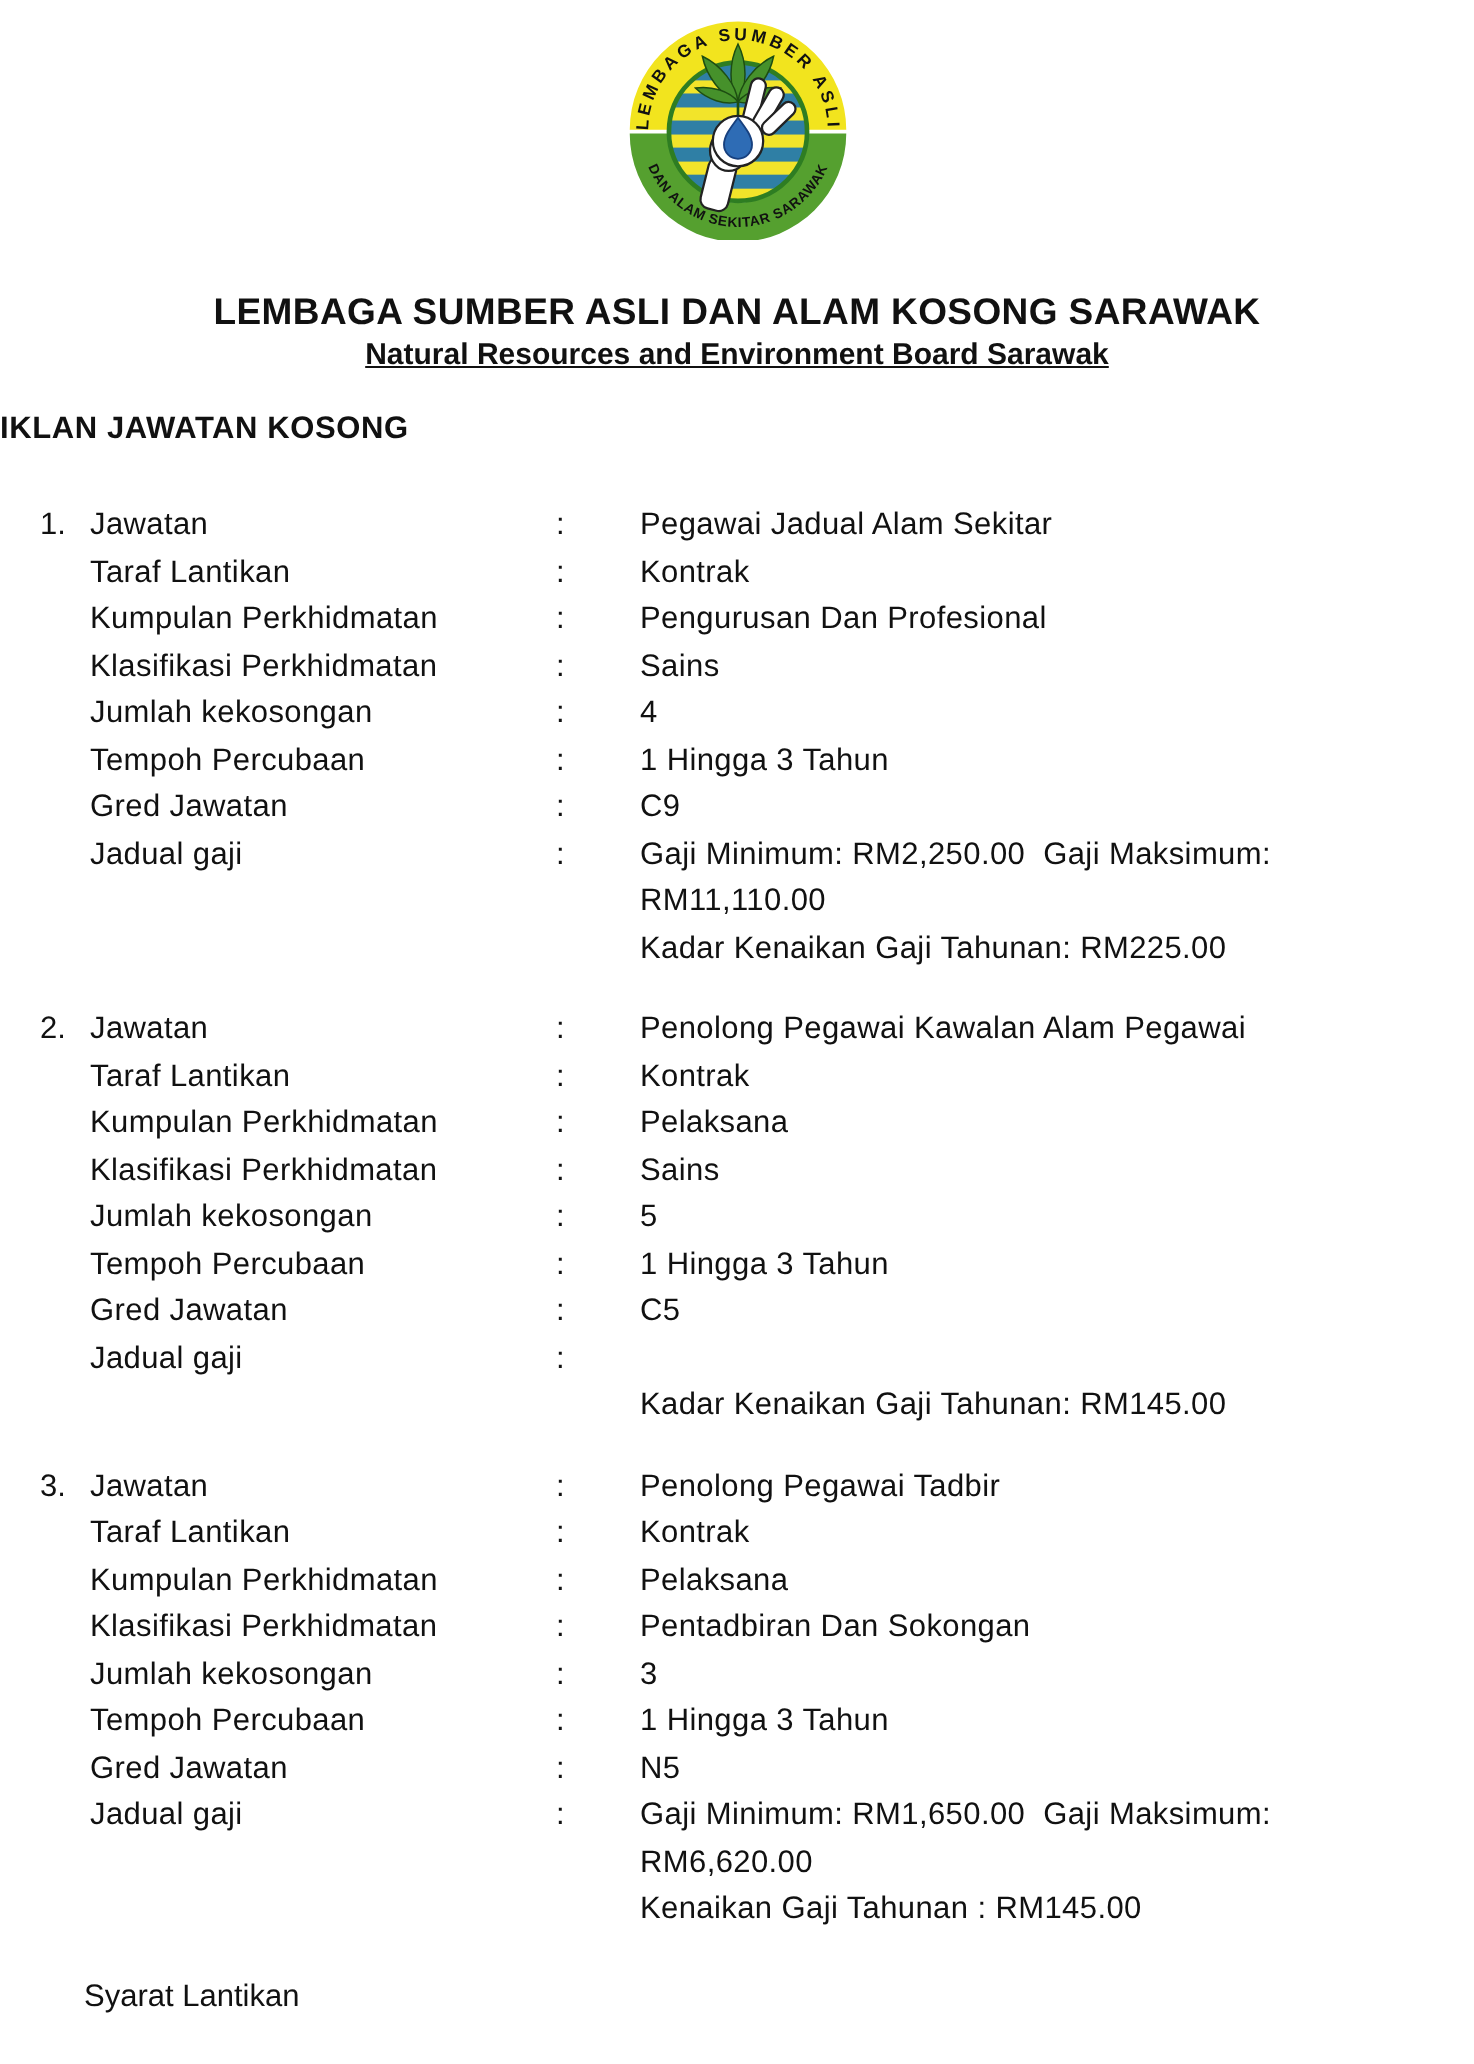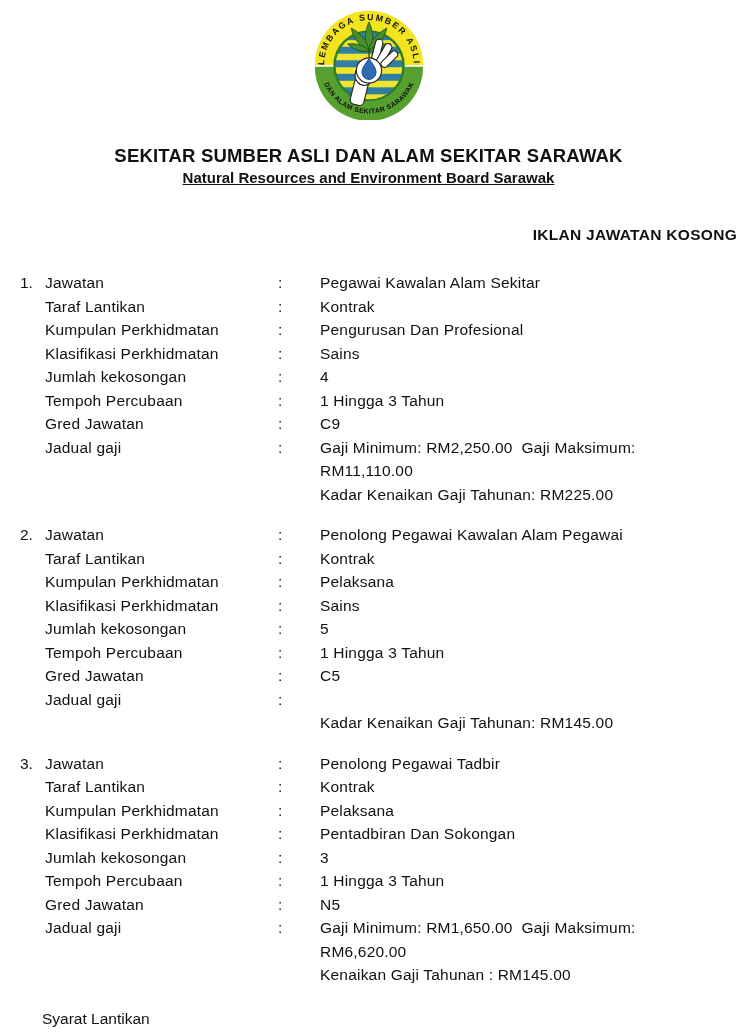--- a/index.html
+++ b/index.html
@@ -4,21 +4,21 @@
 <style>
   html,body { margin:0; padding:0; background:#ffffff; }
   .page {
     width:737px; height:1032px; background:#ffffff; overflow:hidden;
     font-family:"Liberation Sans","DejaVu Sans",sans-serif; color:#111;
     position:relative;
   }
   .logo-wrap { display:flex; justify-content:center; padding-top:8px; }
   .org-my   { text-align:center; font-size:18.5px; line-height:21px; font-weight:bold; margin:25px 0 0; letter-spacing:0.2px; }
   .org-en   { text-align:center; font-size:15px;  line-height:17px;  font-weight:bold; margin:3px 0 0;text-decoration:underline; }
-  .doc-title{ text-align:right; font-size:15.5px; line-height:18px; font-weight:bold; margin-top:40px; letter-spacing:0.3px; }
+  .doc-title{ text-align:left; font-size:15.5px; line-height:18px; font-weight:bold; margin-top:20px; letter-spacing:0.3px; }
   .jobs { margin-top:27px; padding:0 15px 0 20px; }
   .job  { display:flex; margin-bottom:17px; }
   .job-num  { width:25px; flex:none; font-size:15.5px; line-height:23.5px; }
   .job-rows { flex:1; }
   .frow   { display:flex; font-size:15.5px; line-height:23.5px; letter-spacing:0.2px;gap:26px; }
   .flabel { width:207px; flex:none; }
   .fcolon { width:16px; flex:none; }
   .fvalue { flex:1; white-space:pre-wrap; }
   .syarat { padding:0 2px 0 42px; margin-top:20px; }
   .syarat-heading { font-size:15.5px; line-height:23.5px; }
@@ -76,32 +76,32 @@
 
       <text font-size="9.3" font-weight="bold" letter-spacing="2" fill="#111" font-family="Liberation Sans, sans-serif">
         <textPath href="#arcTop" startOffset="50%" text-anchor="middle">LEMBAGA SUMBER ASLI</textPath>
       </text>
       <text font-size="7.4" font-weight="bold" letter-spacing="0.4" fill="#111" font-family="Liberation Sans, sans-serif">
         <textPath href="#arcBot" startOffset="50%" text-anchor="middle">DAN ALAM SEKITAR SARAWAK</textPath>
       </text>
     </svg>
   </div>
 
-  <h1 class="org-my">SEKITAR SUMBER ASLI DAN ALAM SEKITAR SARAWAK</h1>
+  <h1 class="org-my">LEMBAGA SUMBER ASLI DAN ALAM KOSONG SARAWAK</h1>
   <h2 class="org-en">Natural Resources and Environment Board Sarawak</h2>
   <div class="doc-title">IKLAN JAWATAN KOSONG</div>
 
   <div class="jobs">
     <div class="job">
       <div class="job-num">1.</div>
       <div class="job-rows">
           <div class="frow">
             <span class="flabel">Jawatan</span>
             <span class="fcolon">:</span>
-            <span class="fvalue">Pegawai Kawalan Alam Sekitar</span>
+            <span class="fvalue">Pegawai Jadual Alam Sekitar</span>
           </div>
           <div class="frow">
             <span class="flabel">Taraf Lantikan</span>
             <span class="fcolon">:</span>
             <span class="fvalue">Kontrak</span>
           </div>
           <div class="frow">
             <span class="flabel">Kumpulan Perkhidmatan</span>
             <span class="fcolon">:</span>
             <span class="fvalue">Pengurusan Dan Profesional</span>

